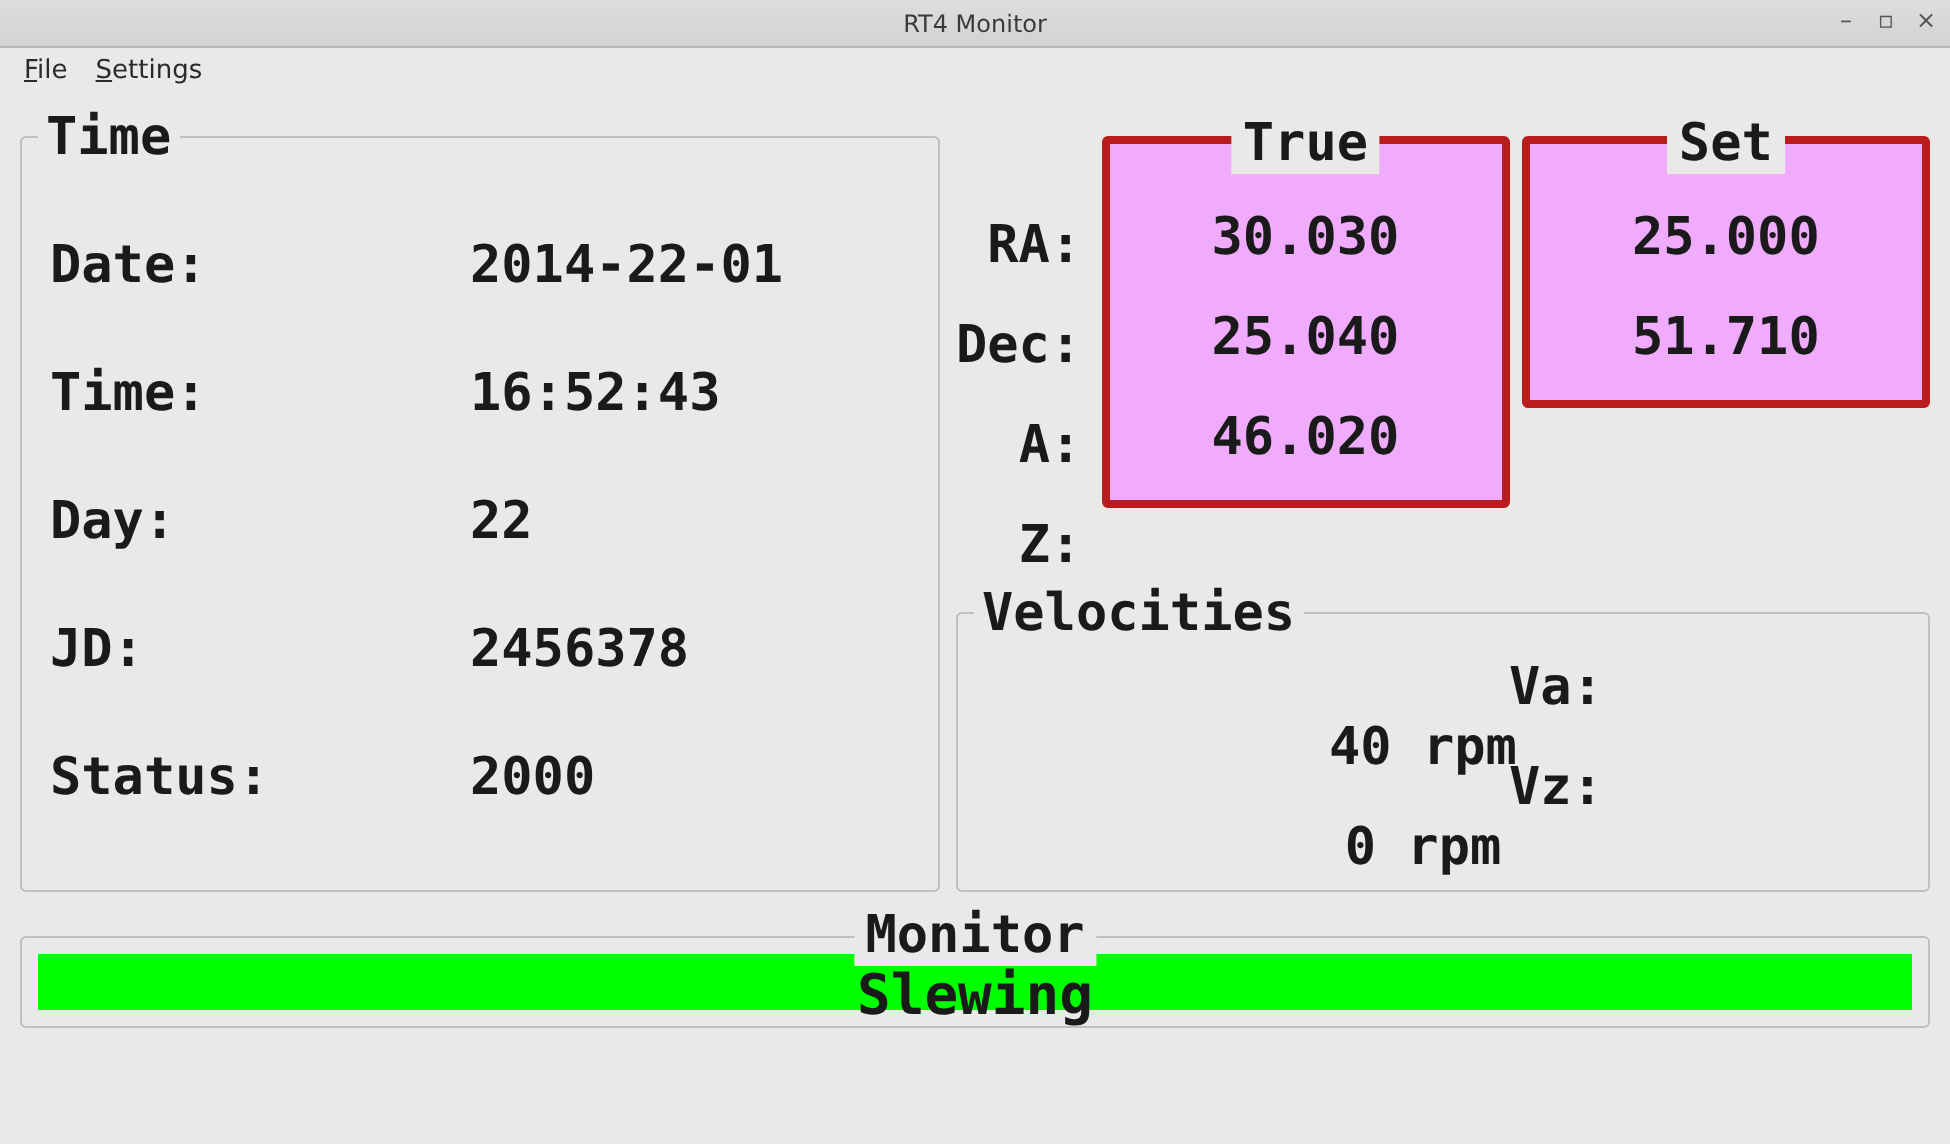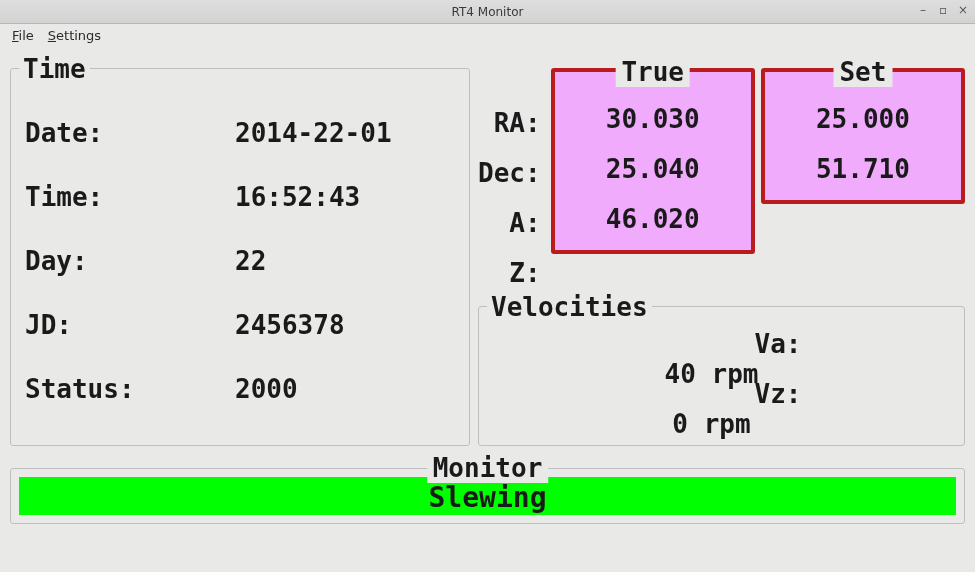--- a/index.html
+++ b/index.html
@@ -170,21 +170,21 @@
       position: absolute;
       top: -16px;
       left: 50%;
       transform: translateX(-50%);
       background: #e9e9e8;
       padding: 0 6px;
     }
     .status-bar {
       background: #00ff00;
       text-align: center;
-      height: 38px;
+      height: 28px;
       line-height: 42px;
       font-size: 28px;
     }
   </style>
 </head>
 <body>
 
 <div class="titlebar">
   <span>RT4 Monitor</span>
   <div class="win-controls">

